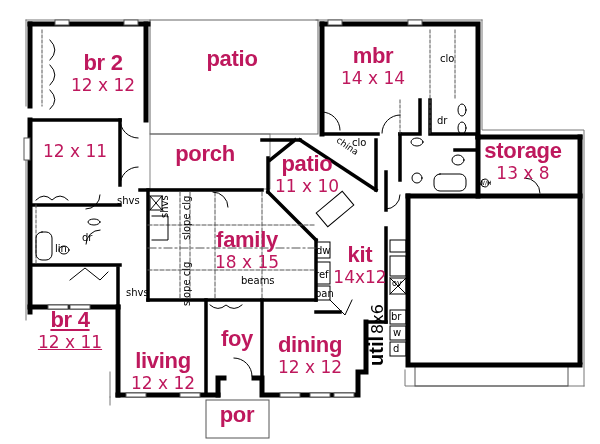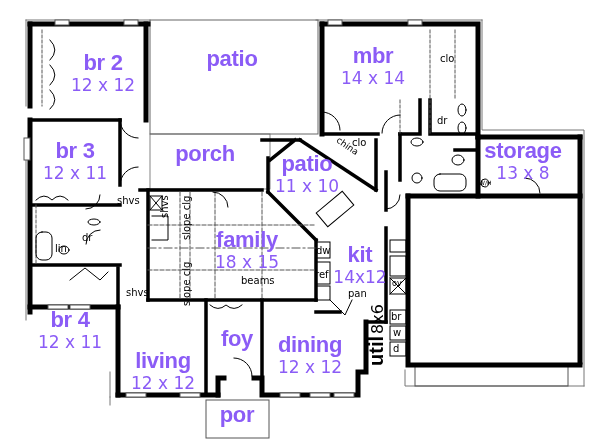--- a/index.html
+++ b/index.html
@@ -1,18 +1,18 @@
 <!DOCTYPE html>
 <html><head>
 <meta charset="utf-8">
 <style>
   html,body{margin:0;padding:0;background:#fff;}
   body{width:600px;height:444px;position:relative;overflow:hidden;font-family:"Liberation Sans",sans-serif;}
   #plan{position:absolute;left:0;top:0;width:600px;height:444px;}
-  .lbl{position:absolute;text-align:center;color:#8b5cf6;line-height:1;white-space:nowrap;transform:translate(-50%,0);}
+  .lbl{position:absolute;text-align:center;color:#be185d;line-height:1;white-space:nowrap;transform:translate(-50%,0);}
   .lbl .name{display:block;font-weight:bold;font-size:22px;letter-spacing:-0.3px;}
   .lbl .dim{display:block;font-size:17px;margin-top:3px;font-family:"DejaVu Sans",sans-serif;font-weight:normal;}
   .sm{position:absolute;font-size:10px;color:#000;line-height:1;white-space:nowrap;font-family:"DejaVu Sans",sans-serif;}
   .rot{transform-origin:left top;}
 </style>
 </head>
 <body>
 
 <svg id="plan" viewBox="0 0 600 444" xmlns="http://www.w3.org/2000/svg">
   <g fill="none" stroke="#000" stroke-linecap="square">
@@ -165,21 +165,20 @@
   <span class="dim">12 x 12</span>
 </div>
 <div class="lbl" style="left:232px;top:48px;">
   <span class="name">patio</span>
 </div>
 <div class="lbl" style="left:373px;top:45px;">
   <span class="name">mbr</span>
   <span class="dim">14 x 14</span>
 </div>
 <div class="lbl" style="left:75px;top:140px;">
-  <span class="name">br 3</span>
   <span class="dim">12 x 11</span>
 </div>
 <div class="lbl" style="left:205px;top:143px;">
   <span class="name">porch</span>
 </div>
 <div class="lbl" style="left:307px;top:153px;">
   <span class="name">patio</span>
   <span class="dim">11 x 10</span>
 </div>
 <div class="lbl" style="left:523px;top:140px;">
@@ -189,21 +188,21 @@
 <div class="lbl" style="left:247px;top:229px;">
   <span class="name">family</span>
   <span class="dim">18 x 15</span>
 </div>
 <div class="lbl" style="left:360px;top:244px;">
   <span class="name">kit</span>
   <span class="dim">14x12</span>
 </div>
 <div class="lbl" style="left:494px;top:257px;">
 </div>
-<div class="lbl" style="left:70px;top:309px;">
+<div class="lbl" style="left:70px;top:309px;text-decoration:underline;">
   <span class="name">br 4</span>
   <span class="dim">12 x 11</span>
 </div>
 <div class="lbl" style="left:163px;top:334px;margin-top:16px;">
   <span class="name">living</span>
   <span class="dim">12 x 12</span>
 </div>
 <div class="lbl" style="left:237px;top:328px;text-align:right;">
   <span class="name">foy</span>
 </div>
@@ -227,17 +226,17 @@
 <span class="sm" style="left:117px;top:196px;">shvs</span>
 <span class="sm rot" style="left:160px;top:218px;transform:rotate(-90deg);">shvs</span>
 <span class="sm" style="left:126px;top:288px;">shvs</span>
 <span class="sm rot" style="left:182px;top:240px;transform:rotate(-90deg);">slope clg</span>
 <span class="sm rot" style="left:182px;top:306px;transform:rotate(-90deg);">slope clg</span>
 <span class="sm" style="left:82px;top:233px;">dr</span>
 <span class="sm" style="left:55px;top:244px;">lin</span>
 <span class="sm" style="left:226px;top:276px;margin-left:15px;">beams</span>
 <span class="sm" style="left:316px;top:246px;">dw</span>
 <span class="sm" style="left:315px;top:270px;">ref</span>
-<span class="sm" style="left:315px;top:289px;padding-left:33px;">pan</span>
+<span class="sm" style="left:315px;top:289px;">pan</span>
 <span class="sm" style="left:392px;top:280px;font-size:8px;">ov</span>
 <span class="sm" style="left:391px;top:312px;">br</span>
 <span class="sm" style="left:393px;top:328px;">w</span>
 <span class="sm" style="left:393px;top:344px;">d</span>
 
 </body></html>

